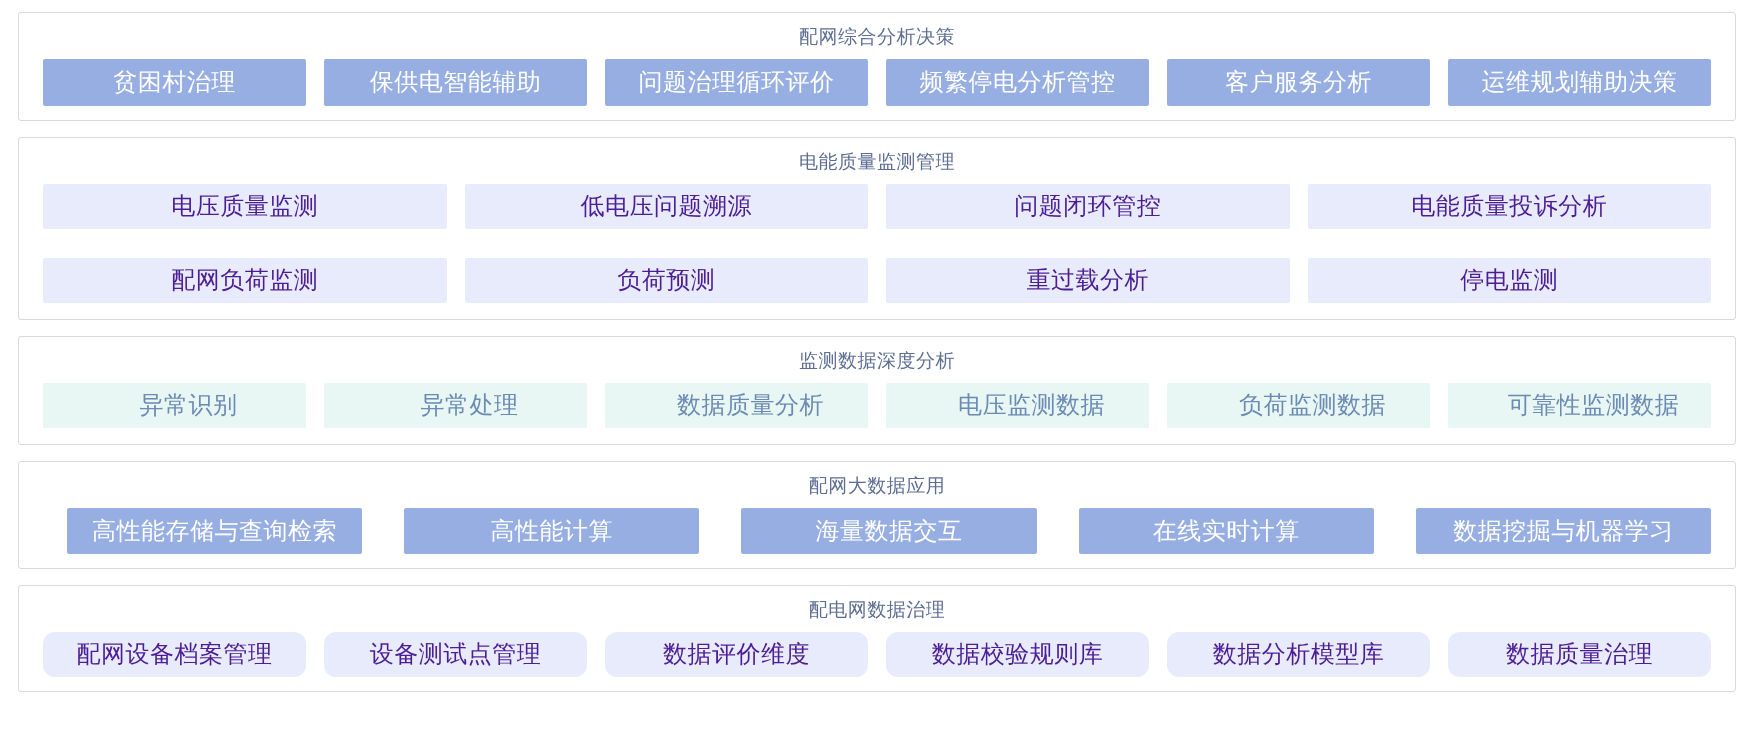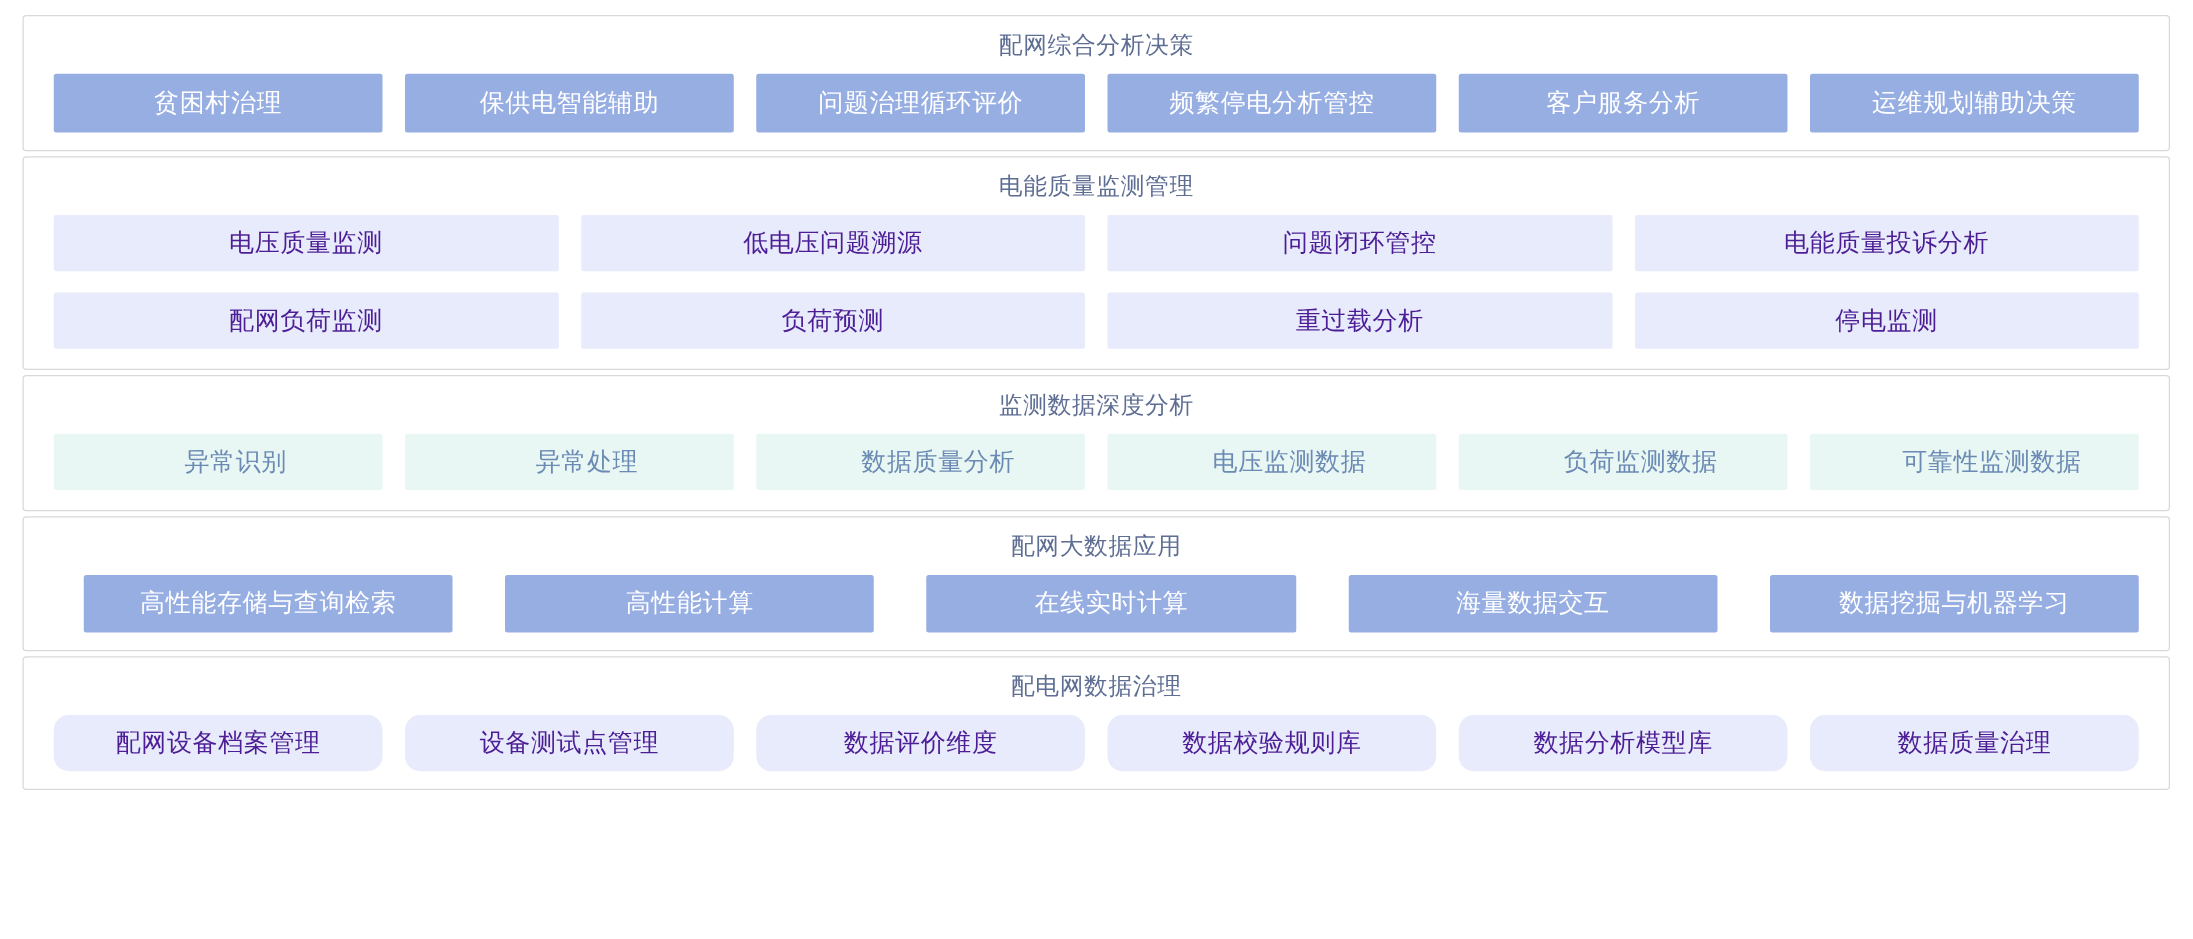--- a/index.html
+++ b/index.html
@@ -16,21 +16,21 @@
     overflow: hidden;
   }
 
   #root {
     width: 1754px;
     height: 751px;
     box-sizing: border-box;
     padding: 12px 18px 10px 18px;
     display: flex;
     flex-direction: column;
-    gap: 4px;
+    gap: 16px;
   }
 
   .panel {
     border: 1px solid #d9d9d9;
     border-radius: 3px;
     background: #ffffff;
     box-sizing: border-box;
     padding: 10px 24px 16px 24px;
     display: flex;
     flex-direction: column;
@@ -46,30 +46,30 @@
     font-weight: normal;
     white-space: nowrap;
   }
 
   .row {
     display: flex;
     gap: 18px;
     align-items: stretch;
   }
   .row + .row {
-    margin-top: 17px;
+    margin-top: 29px;
   }
 
   .tile {
     flex: 1 1 0;
     display: flex;
     align-items: center;
     justify-content: center;
     text-align: center;
-    font-size: 20px;
+    font-size: 24px;
     line-height: 1.2;
     letter-spacing: 0.5px;
     border-radius: 2px;
     box-sizing: border-box;
     white-space: nowrap;
     user-select: none;
     cursor: pointer;
   }
 
   
@@ -141,22 +141,22 @@
         <div class="tile pale-mint">电压监测数据</div>
         <div class="tile pale-mint">负荷监测数据</div>
         <div class="tile pale-mint">可靠性监测数据</div>
       </div>
     </div>
     <div class="panel" id="panel-3">
       <div class="panel-title">配网大数据应用</div>
       <div class="row">
         <div class="tile solid-blue">高性能存储与查询检索</div>
         <div class="tile solid-blue">高性能计算</div>
+        <div class="tile solid-blue">海量数据交互</div>
         <div class="tile solid-blue">在线实时计算</div>
-        <div class="tile solid-blue">海量数据交互</div>
         <div class="tile solid-blue">数据挖掘与机器学习</div>
       </div>
     </div>
     <div class="panel" id="panel-4">
       <div class="panel-title">配电网数据治理</div>
       <div class="row">
         <div class="tile pale-lavender">配网设备档案管理</div>
         <div class="tile pale-lavender">设备测试点管理</div>
         <div class="tile pale-lavender">数据评价维度</div>
         <div class="tile pale-lavender">数据校验规则库</div>

